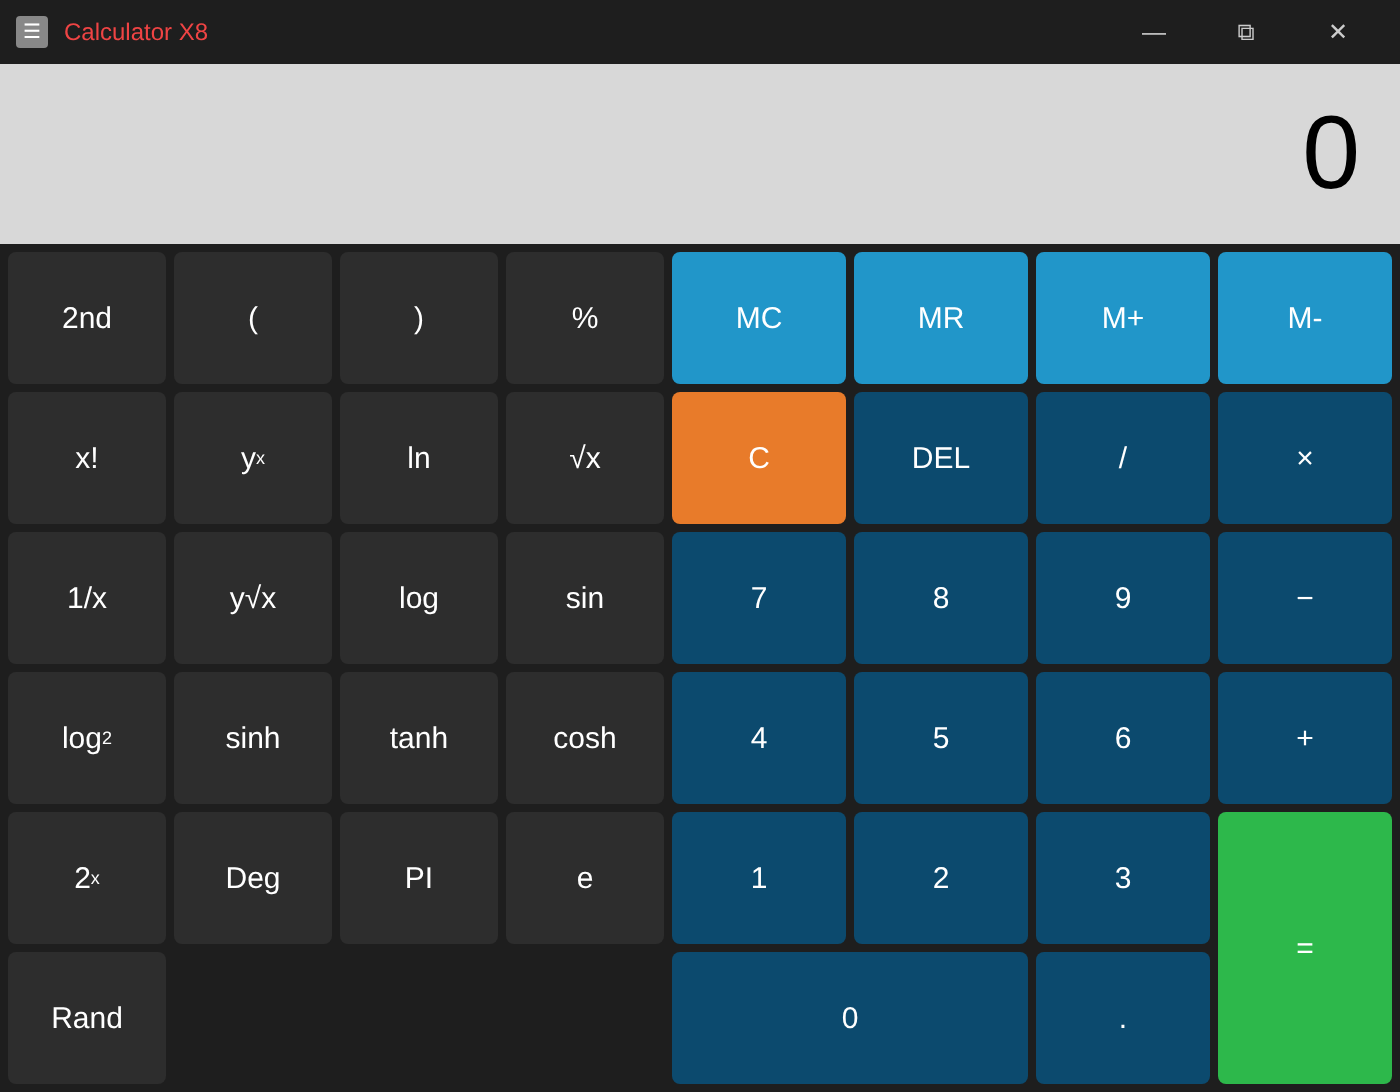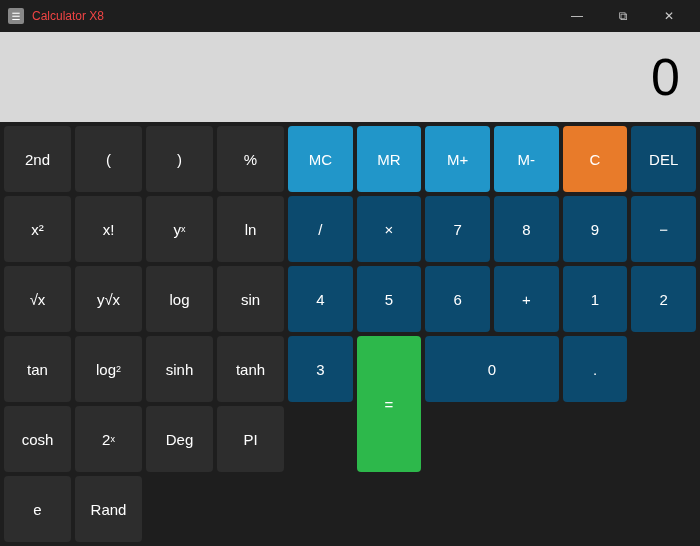--- a/index.html
+++ b/index.html
@@ -73,25 +73,25 @@
       background: #1e1e1e;
       padding: 4px;
       gap: 4px;
     }
     .left-panel {
       display: grid;
       grid-template-columns: repeat(4, 1fr);
       grid-template-rows: repeat(6, 1fr);
       gap: 4px;
       flex: 0 0 auto;
-      width: 280px;
+      width: 328px;
     }
     .right-panel {
       display: grid;
-      grid-template-columns: repeat(6, 1fr);
+      grid-template-columns: repeat(4, 1fr);
       grid-template-rows: repeat(6, 1fr);
       gap: 4px;
       flex: 1;
     }
     .calc-btn {
       border: none;
       border-radius: 4px;
       cursor: pointer;
       font-size: 15px;
       font-weight: 400;
@@ -139,31 +139,30 @@
 
 <div class="calc-body">
 
   <div class="left-panel">
 
     <button class="calc-btn dark">2nd</button>
     <button class="calc-btn dark">(</button>
     <button class="calc-btn dark">)</button>
     <button class="calc-btn dark">%</button>
 
-    <button class="calc-btn dark">x²</button>
     <button class="calc-btn dark">x!</button>
     <button class="calc-btn dark">y<sup>x</sup></button>
     <button class="calc-btn dark">ln</button>
 
     <button class="calc-btn dark">√x</button>
+    <button class="calc-btn dark">1/x</button>
     <button class="calc-btn dark">y√x</button>
     <button class="calc-btn dark">log</button>
 
     <button class="calc-btn dark">sin</button>
-    <button class="calc-btn dark">tan</button>
     <button class="calc-btn dark">log<sub>2</sub></button>
 
     <button class="calc-btn dark">sinh</button>
     <button class="calc-btn dark">tanh</button>
     <button class="calc-btn dark">cosh</button>
     <button class="calc-btn dark">2<sup>x</sup></button>
 
     <button class="calc-btn dark">Deg</button>
     <button class="calc-btn dark">PI</button>
     <button class="calc-btn dark">e</button>

